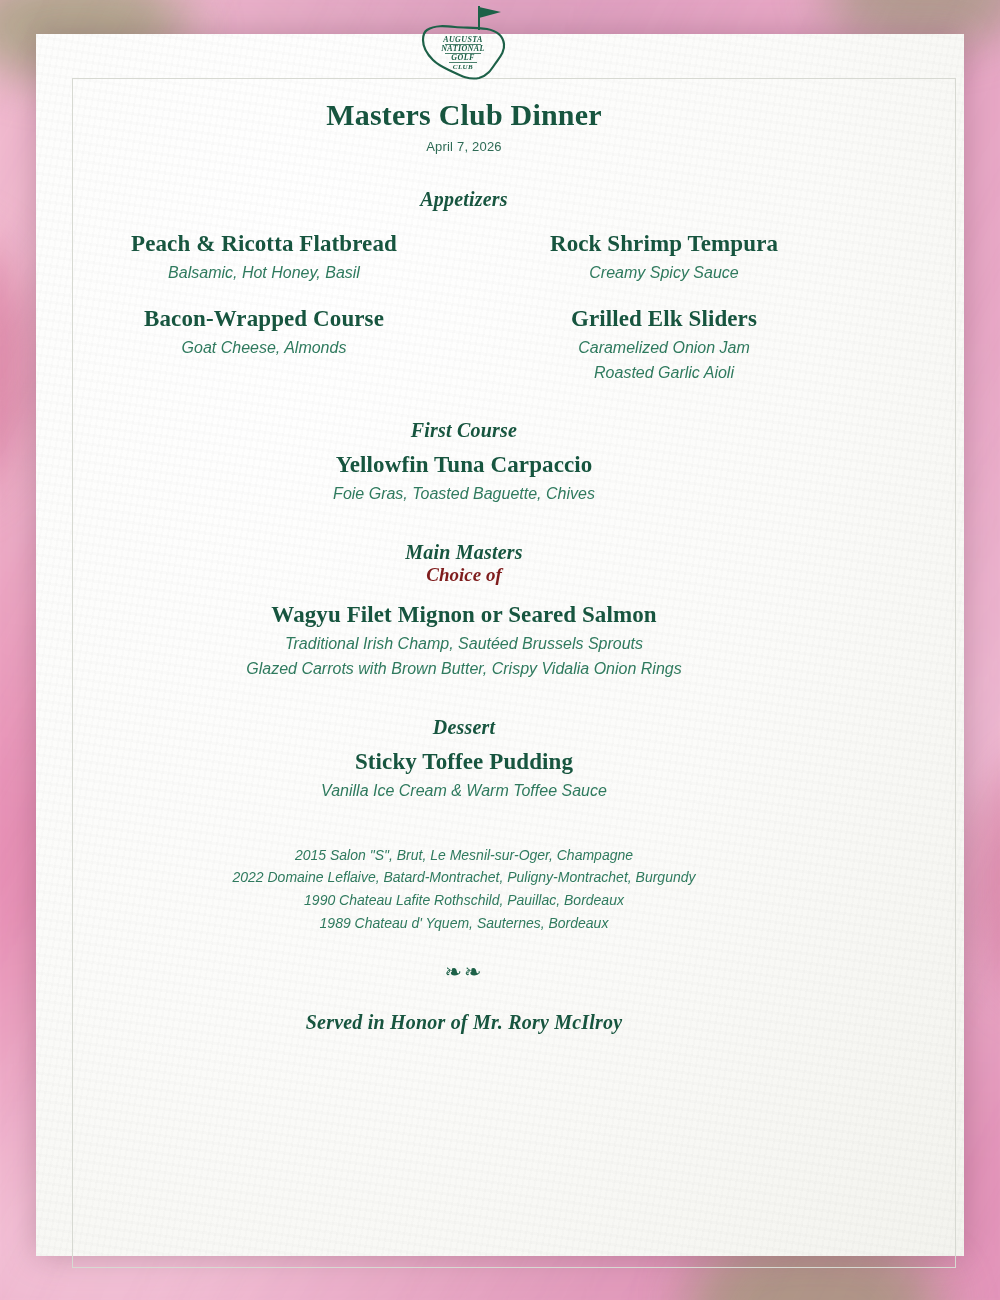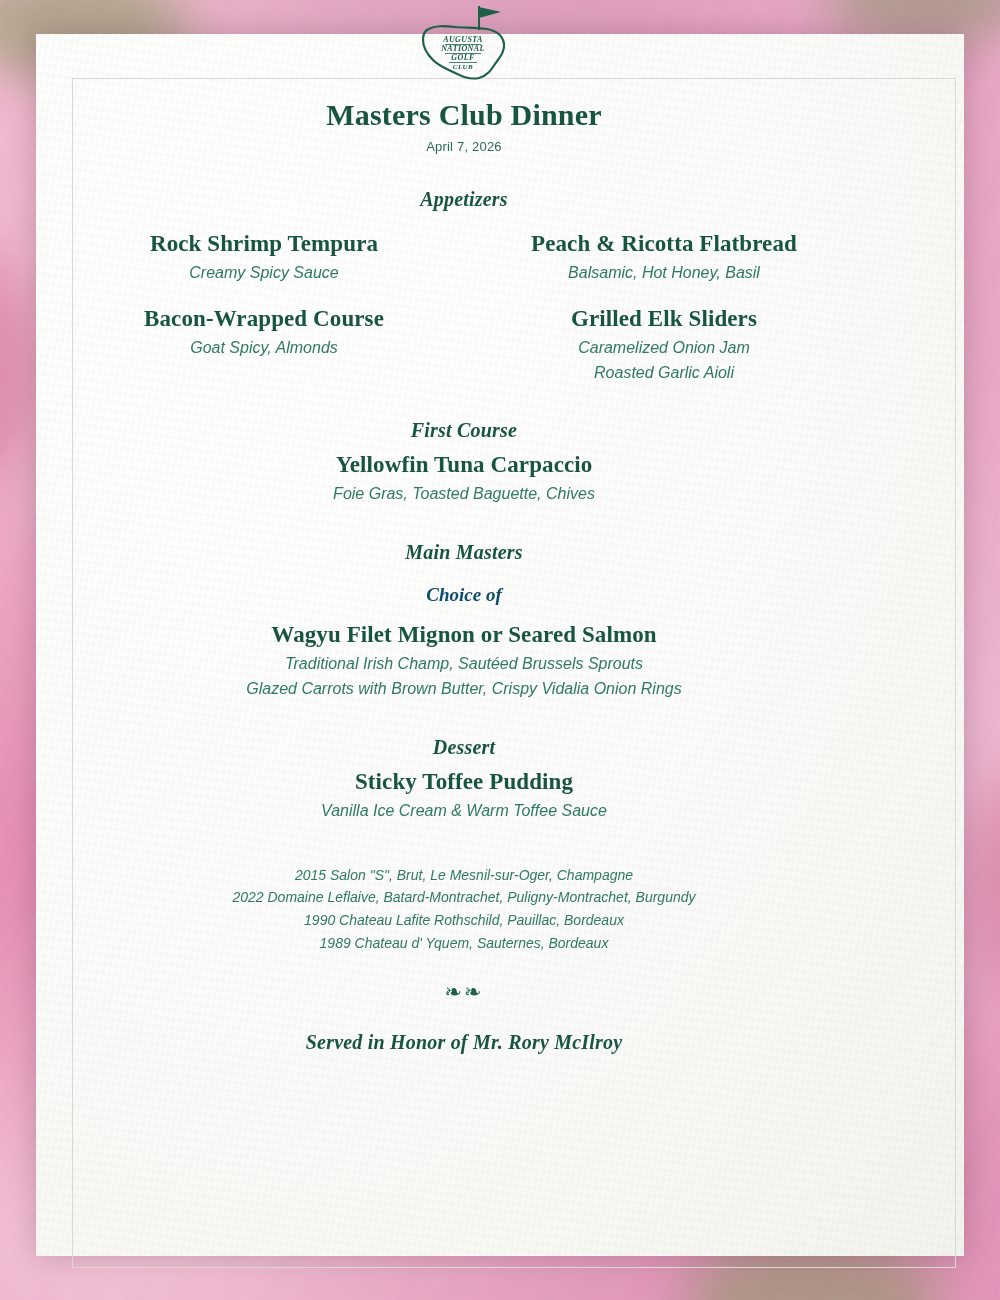--- a/index.html
+++ b/index.html
@@ -170,22 +170,22 @@
     margin-top: 4px;
     line-height: 1.55;
   }
 
   .center-block { width: 820px; margin: 0 auto; }
 
   .choice-of {
     font-size: 19px;
     font-style: italic;
     font-weight: bold;
-    color: #0c4a6e;
-    margin-top: 20px;
+    color: #7f1d1d;
+    margin-top: 0;
   }
 
   .wine-list {
     font-family: "Liberation Sans", sans-serif;
     font-style: italic;
     font-size: 14px;
     color: #2f7a5e;
     line-height: 1.62;
     margin-top: 40px;
   }
@@ -250,37 +250,37 @@
   </div>
 
   <div class="doc-title">Masters Club Dinner</div>
   <div class="doc-date">April 7, 2026</div>
 
   <div class="section-head">Appetizers</div>
 
   <div class="two-col">
     <div class="col">
       <div class="dish">
+        <div class="dish-name">Peach &amp; Ricotta Flatbread</div>
+        <div class="dish-desc">Balsamic, Hot Honey, Basil</div>
+      </div>
+    </div>
+    <div class="col">
+      <div class="dish">
         <div class="dish-name">Rock Shrimp Tempura</div>
         <div class="dish-desc">Creamy Spicy Sauce</div>
-      </div>
-    </div>
-    <div class="col">
-      <div class="dish">
-        <div class="dish-name">Peach &amp; Ricotta Flatbread</div>
-        <div class="dish-desc">Balsamic, Hot Honey, Basil</div>
       </div>
     </div>
   </div>
 
   <div class="two-col">
     <div class="col">
       <div class="dish">
         <div class="dish-name">Bacon-Wrapped Course</div>
-        <div class="dish-desc">Goat Spicy, Almonds</div>
+        <div class="dish-desc">Goat Cheese, Almonds</div>
       </div>
     </div>
     <div class="col">
       <div class="dish">
         <div class="dish-name">Grilled Elk Sliders</div>
         <div class="dish-desc">Caramelized Onion Jam<br>Roasted Garlic Aioli</div>
       </div>
     </div>
   </div>
 

